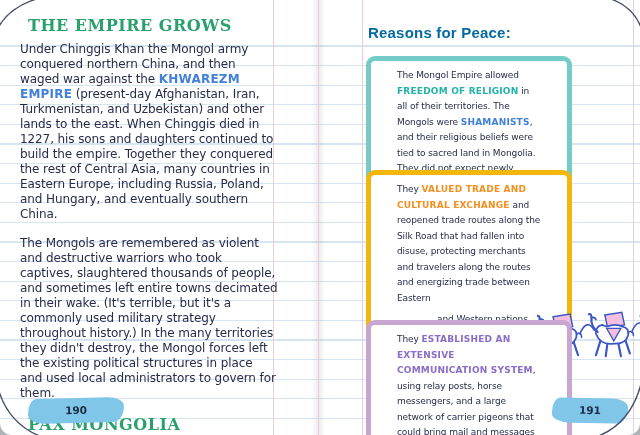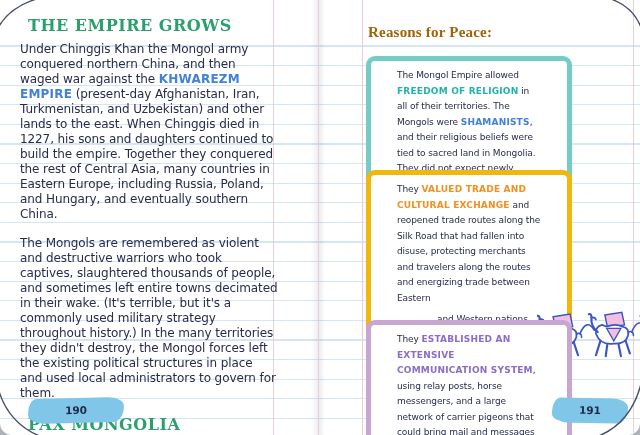--- a/index.html
+++ b/index.html
@@ -43,22 +43,22 @@
     position:absolute; z-index:5; background:#7fc6e9; color:#1e2947;
     font-weight:bold; font-size:10.5px; text-align:center; line-height:24px;
     height:25px; border-radius:10px 18px 12px 20px / 16px 10px 18px 10px;
   }
   .tab.left  { left:28px;  top:398px; width:96px; transform:rotate(-1.5deg); }
   .tab.right { left:552px; top:398px; width:76px; transform:rotate(1deg); }
 
   
   h2.reasons {
     position:absolute; left:368px; top:24px;
-    font-family:Liberation Serif, serif; font-weight:bold; font-size:15px;
-    color:#a16207; letter-spacing:0.2px;
+    font-family:Liberation Sans, sans-serif; font-weight:bold; font-size:15px;
+    color:#0369a1; letter-spacing:0.2px;
   }
   .callout {
     position:absolute; left:366px; width:206px; background:#ffffff;
     border-style:solid; border-width:5px; border-radius:9px; padding:7px 26px;
     font-size:9px; line-height:15.5px; letter-spacing:-0.1px; color:#272c4b;
   }
   .callout.religion { top:56px;  border-color:#74ccc6; }
   .callout.trade    { top:170px; border-color:#f2b70c; }
   .callout.comms    { top:320px; border-color:#c7a6d2; }
   .hl { font-weight:bold; letter-spacing:0.2px; }

